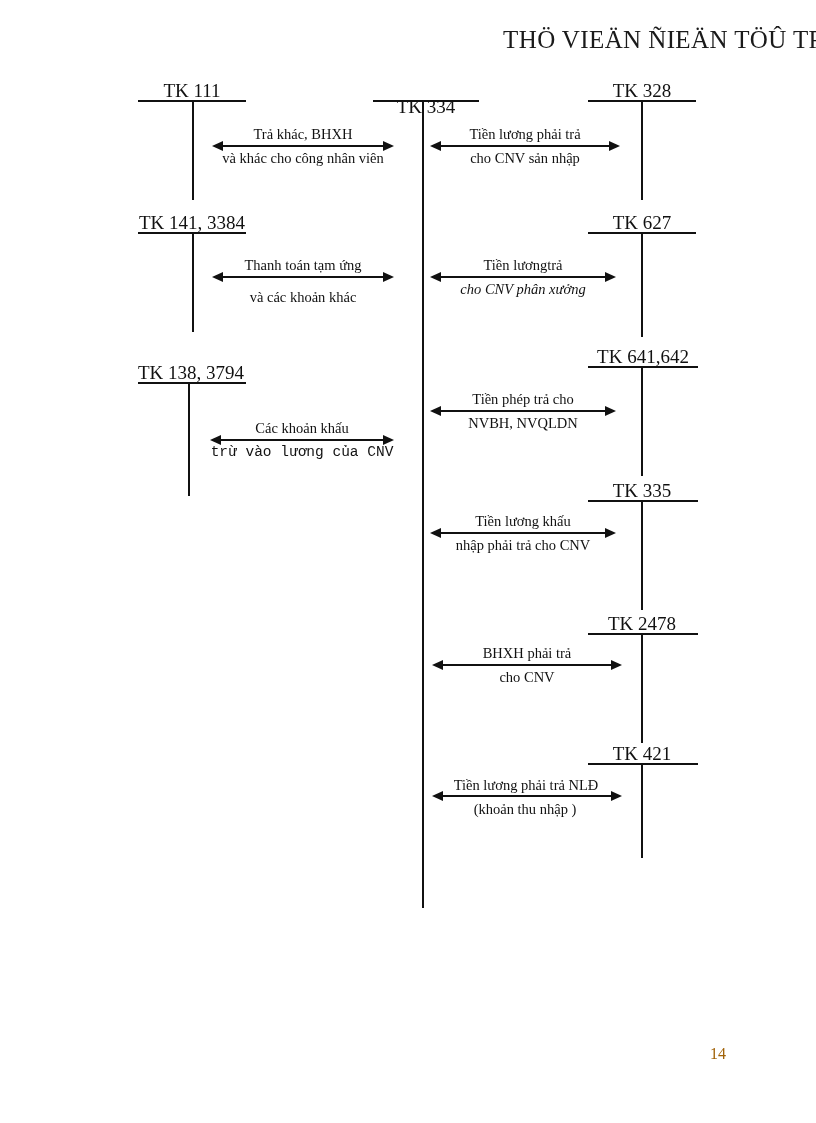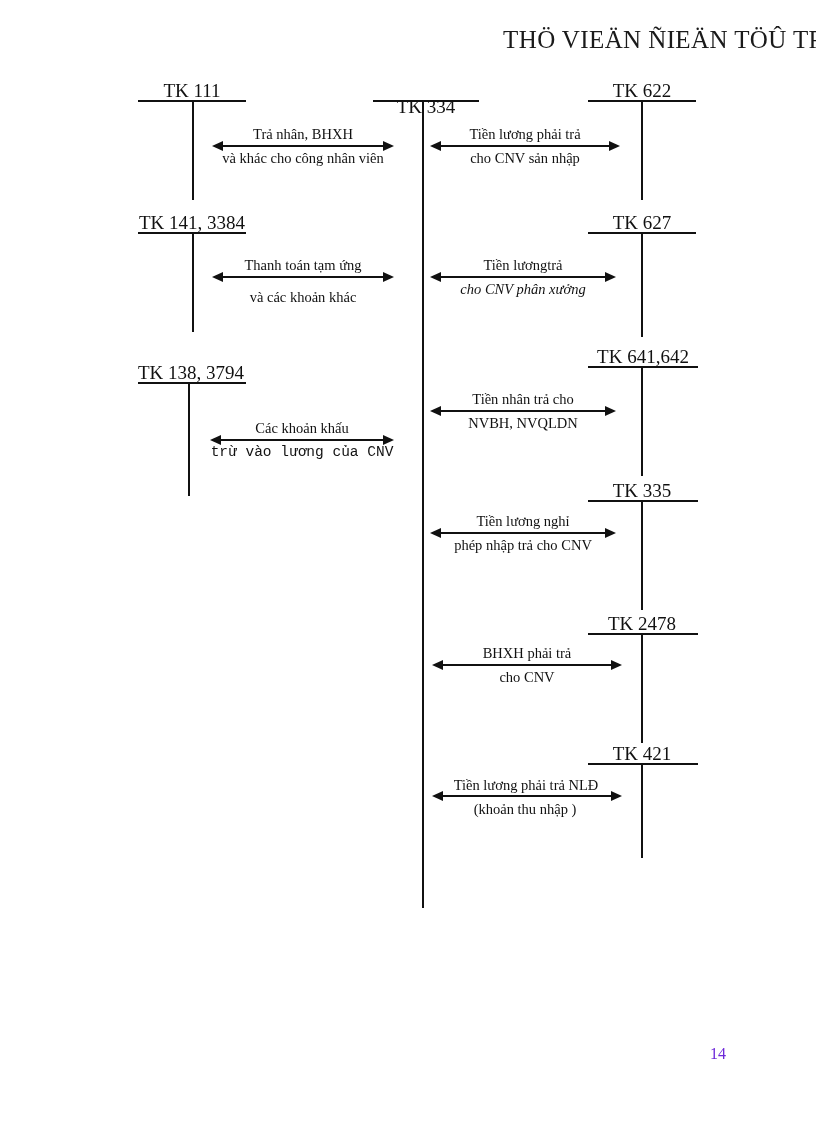--- a/index.html
+++ b/index.html
@@ -103,21 +103,21 @@
   }
   .arrow-label.above { }
   .arrow-label.below { }
 
   
   .page-number {
     position: absolute;
     right: 90px;
     top: 1045px;
     font-size: 16px;
-    color: #6d28d9;
+    color: #a16207;
   }
 </style>
 </head>
 <body>
 
 <div id="page">
 
   <div class="header-band">
     <div class="header-text">THÖ VIEÄN ÑIEÄN TÖÛ TRÖÏC TUYEÁN</div>
   </div>
@@ -131,21 +131,21 @@
   <div class="vline" style="left:192px; top:100px; height:100px;"></div>
 
   <div class="acct-label" style="left:138px; top:212px; width:108px;">TK 141, 3384</div>
   <div class="hline" style="left:138px; top:232px; width:108px;"></div>
   <div class="vline" style="left:192px; top:232px; height:100px;"></div>
 
   <div class="acct-label" style="left:136px; top:362px; width:110px;">TK 138, 3794</div>
   <div class="hline" style="left:138px; top:382px; width:108px;"></div>
   <div class="vline" style="left:188px; top:382px; height:114px;"></div>
 
-  <div class="acct-label" style="left:588px; top:80px; width:108px;">TK 622</div>
+  <div class="acct-label" style="left:588px; top:80px; width:108px;">TK 328</div>
   <div class="hline" style="left:588px; top:100px; width:108px;"></div>
   <div class="vline" style="left:641px; top:100px; height:100px;"></div>
 
   <div class="acct-label" style="left:588px; top:212px; width:108px;">TK 627</div>
   <div class="hline" style="left:588px; top:232px; width:108px;"></div>
   <div class="vline" style="left:641px; top:232px; height:105px;"></div>
 
   <div class="acct-label" style="left:588px; top:346px; width:110px;">TK 641,642</div>
   <div class="hline" style="left:588px; top:366px; width:110px;"></div>
   <div class="vline" style="left:641px; top:366px; height:110px;"></div>
@@ -160,21 +160,21 @@
 
   <div class="acct-label" style="left:588px; top:743px; width:108px;">TK 421</div>
   <div class="hline" style="left:588px; top:763px; width:110px;"></div>
   <div class="vline" style="left:641px; top:763px; height:95px;"></div>
 
   <div class="arrow" style="left:212px; top:146px; width:182px;">
     <div class="head left"></div>
     <div class="shaft"></div>
     <div class="head right"></div>
   </div>
-  <div class="arrow-label above" style="left:205px; top:126px; width:196px;">Trả nhân, BHXH</div>
+  <div class="arrow-label above" style="left:205px; top:126px; width:196px;">Trả khác, BHXH</div>
   <div class="arrow-label below" style="left:203px; top:150px; width:200px;">và khác cho công nhân viên</div>
 
   <div class="arrow" style="left:212px; top:277px; width:182px;">
     <div class="head left"></div>
     <div class="shaft"></div>
     <div class="head right"></div>
   </div>
   <div class="arrow-label above" style="left:205px; top:257px; width:196px;">Thanh toán tạm ứng</div>
   <div class="arrow-label below" style="left:205px; top:289px; width:196px;">và các khoản khác</div>
 
@@ -200,30 +200,30 @@
     <div class="head right"></div>
   </div>
   <div class="arrow-label above" style="left:428px; top:257px; width:190px;">Tiền lươngtrả</div>
   <div class="arrow-label below" style="left:428px; top:281px; width:190px;font-style:italic;">cho CNV phân xưởng</div>
 
   <div class="arrow" style="left:430px; top:411px; width:186px;">
     <div class="head left"></div>
     <div class="shaft"></div>
     <div class="head right"></div>
   </div>
-  <div class="arrow-label above" style="left:428px; top:391px; width:190px;">Tiền nhân trả cho</div>
+  <div class="arrow-label above" style="left:428px; top:391px; width:190px;">Tiền phép trả cho</div>
   <div class="arrow-label below" style="left:428px; top:415px; width:190px;">NVBH, NVQLDN</div>
 
   <div class="arrow" style="left:430px; top:533px; width:186px;">
     <div class="head left"></div>
     <div class="shaft"></div>
     <div class="head right"></div>
   </div>
-  <div class="arrow-label above" style="left:428px; top:513px; width:190px;">Tiền lương nghỉ</div>
-  <div class="arrow-label below" style="left:428px; top:537px; width:190px;">phép nhập trả cho CNV</div>
+  <div class="arrow-label above" style="left:428px; top:513px; width:190px;">Tiền lương khấu</div>
+  <div class="arrow-label below" style="left:428px; top:537px; width:190px;">nhập phải trả cho CNV</div>
 
   <div class="arrow" style="left:432px; top:665px; width:190px;">
     <div class="head left"></div>
     <div class="shaft"></div>
     <div class="head right"></div>
   </div>
   <div class="arrow-label above" style="left:430px; top:645px; width:194px;">BHXH phải trả</div>
   <div class="arrow-label below" style="left:430px; top:669px; width:194px;">cho CNV</div>
 
   <div class="arrow" style="left:432px; top:796px; width:190px;">

